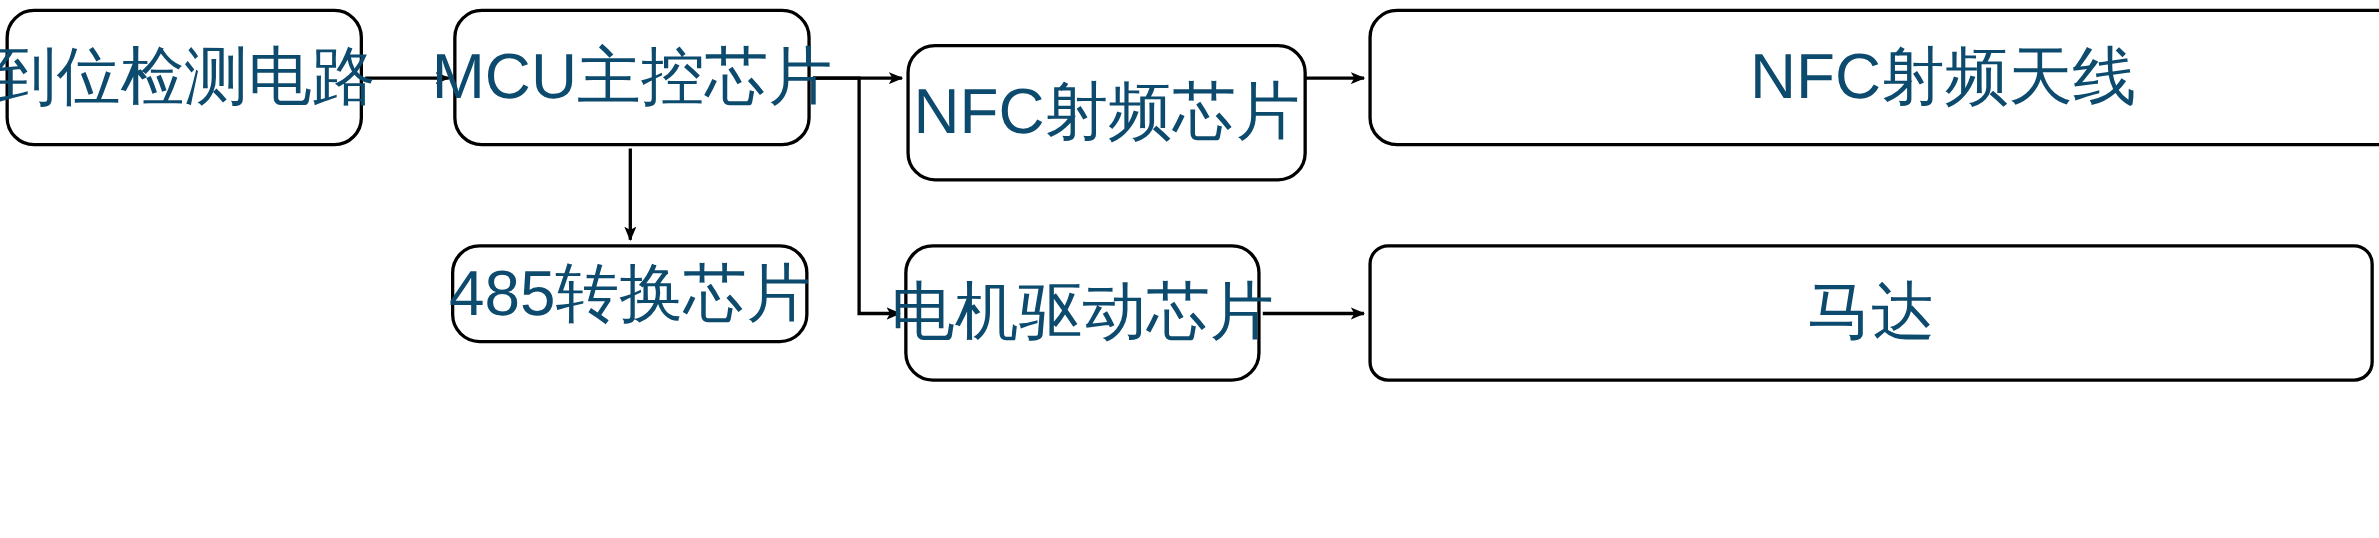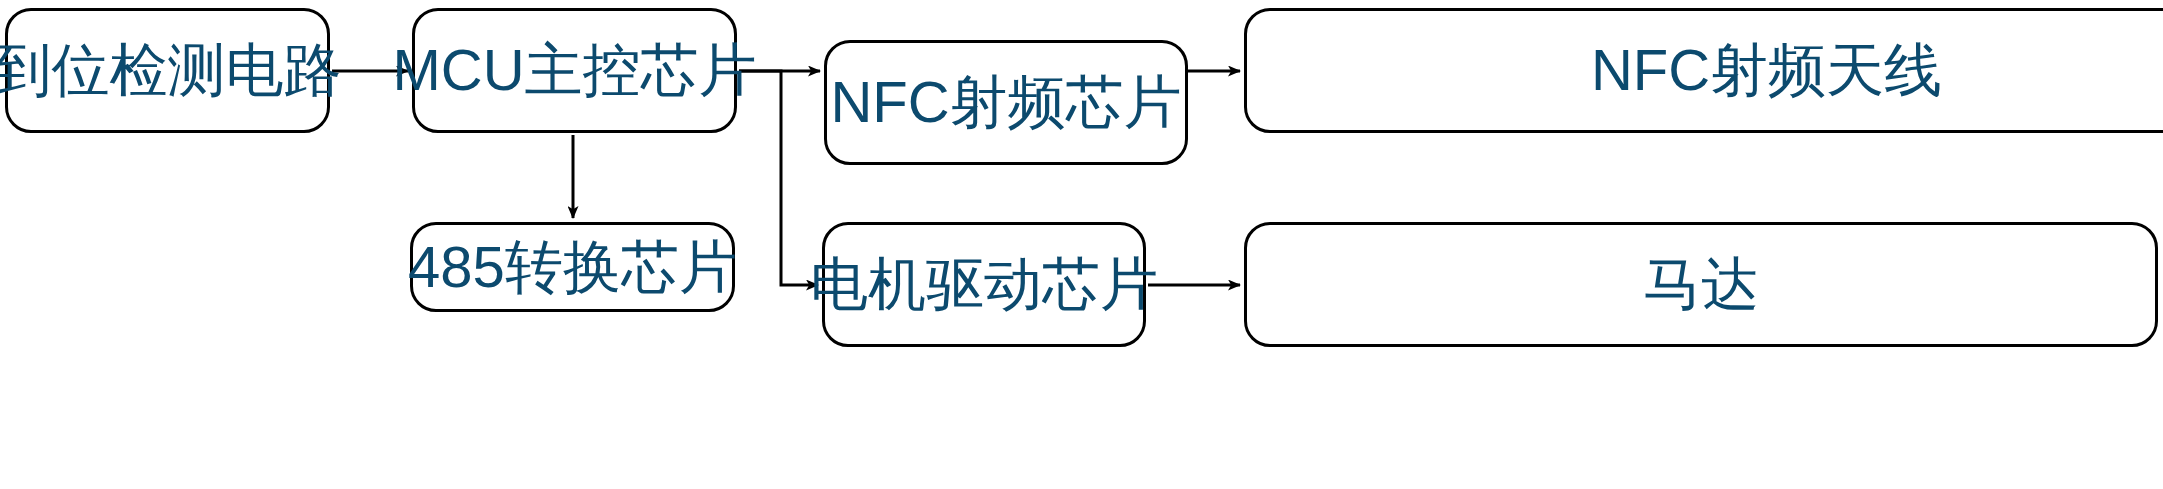--- a/index.html
+++ b/index.html
@@ -92,17 +92,17 @@
   </div>
 
   <div class="node" style="left:410px; top:222px; width:325px; height:90px;">
     <span class="node-label">485转换芯片</span>
   </div>
 
   <div class="node" style="left:822px; top:222px; width:324px; height:125px;">
     <span class="node-label">电机驱动芯片</span>
   </div>
 
-  <div class="node" style="left:1244px; top:222px; width:914px; height:125px;">
+  <div class="node" style="left:1244px; top:222px; width:914px; height:125px;border-radius:18px;">
     <span class="node-label">马达</span>
   </div>
 
 </div>
 
 </body></html>

